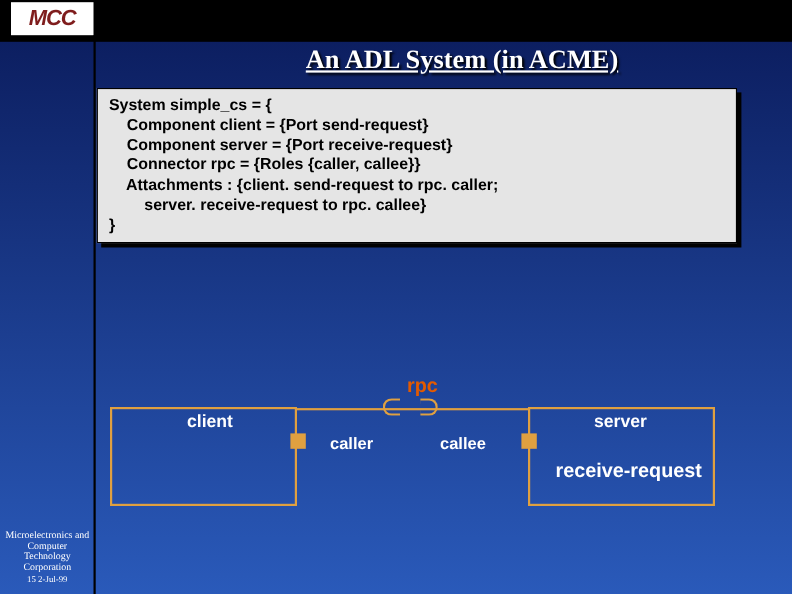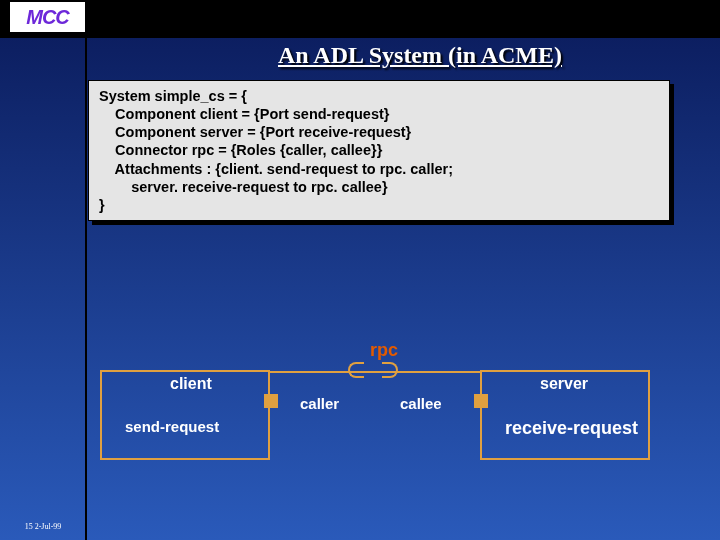--- a/index.html
+++ b/index.html
@@ -24,21 +24,21 @@
     width: 75px; height: 30px;
     background: #fff;
     display: flex;
     align-items: center;
     justify-content: center;
   }
   .logo-text {
     font-family: Arial, sans-serif;
     font-weight: 900;
     font-size: 20px;
-    color: #6d28d9;
+    color: #7f1d1d;
     font-style: italic;
     letter-spacing: -1px;
   }
   .vline {
     position: absolute;
     top: 32px;
     left: 85px;
     width: 2px;
     height: 508px;
     background: #000;
@@ -152,21 +152,21 @@
   <div class="label label-rpc">rpc</div>
   <div class="connector-line"></div>
   <div class="hand-l"></div>
   <div class="hand-r"></div>
   <div class="box-client"></div>
   <div class="box-server"></div>
   <div class="stub-l"></div>
   <div class="stub-r"></div>
   <div class="label label-client">client</div>
   <div class="label label-server">server</div>
-  <div class="label label-send">send-request</div>
   <div class="label label-receive">receive-request</div>
   <div class="label label-caller">caller</div>
   <div class="label label-callee">callee</div>
 </div>
 
 <div class="footer">
+  <div>Microelectronics and Computer Technology Corporation</div>
   <div class="slidedate">15 2-Jul-99</div>
 </div>
 
 </body></html>

